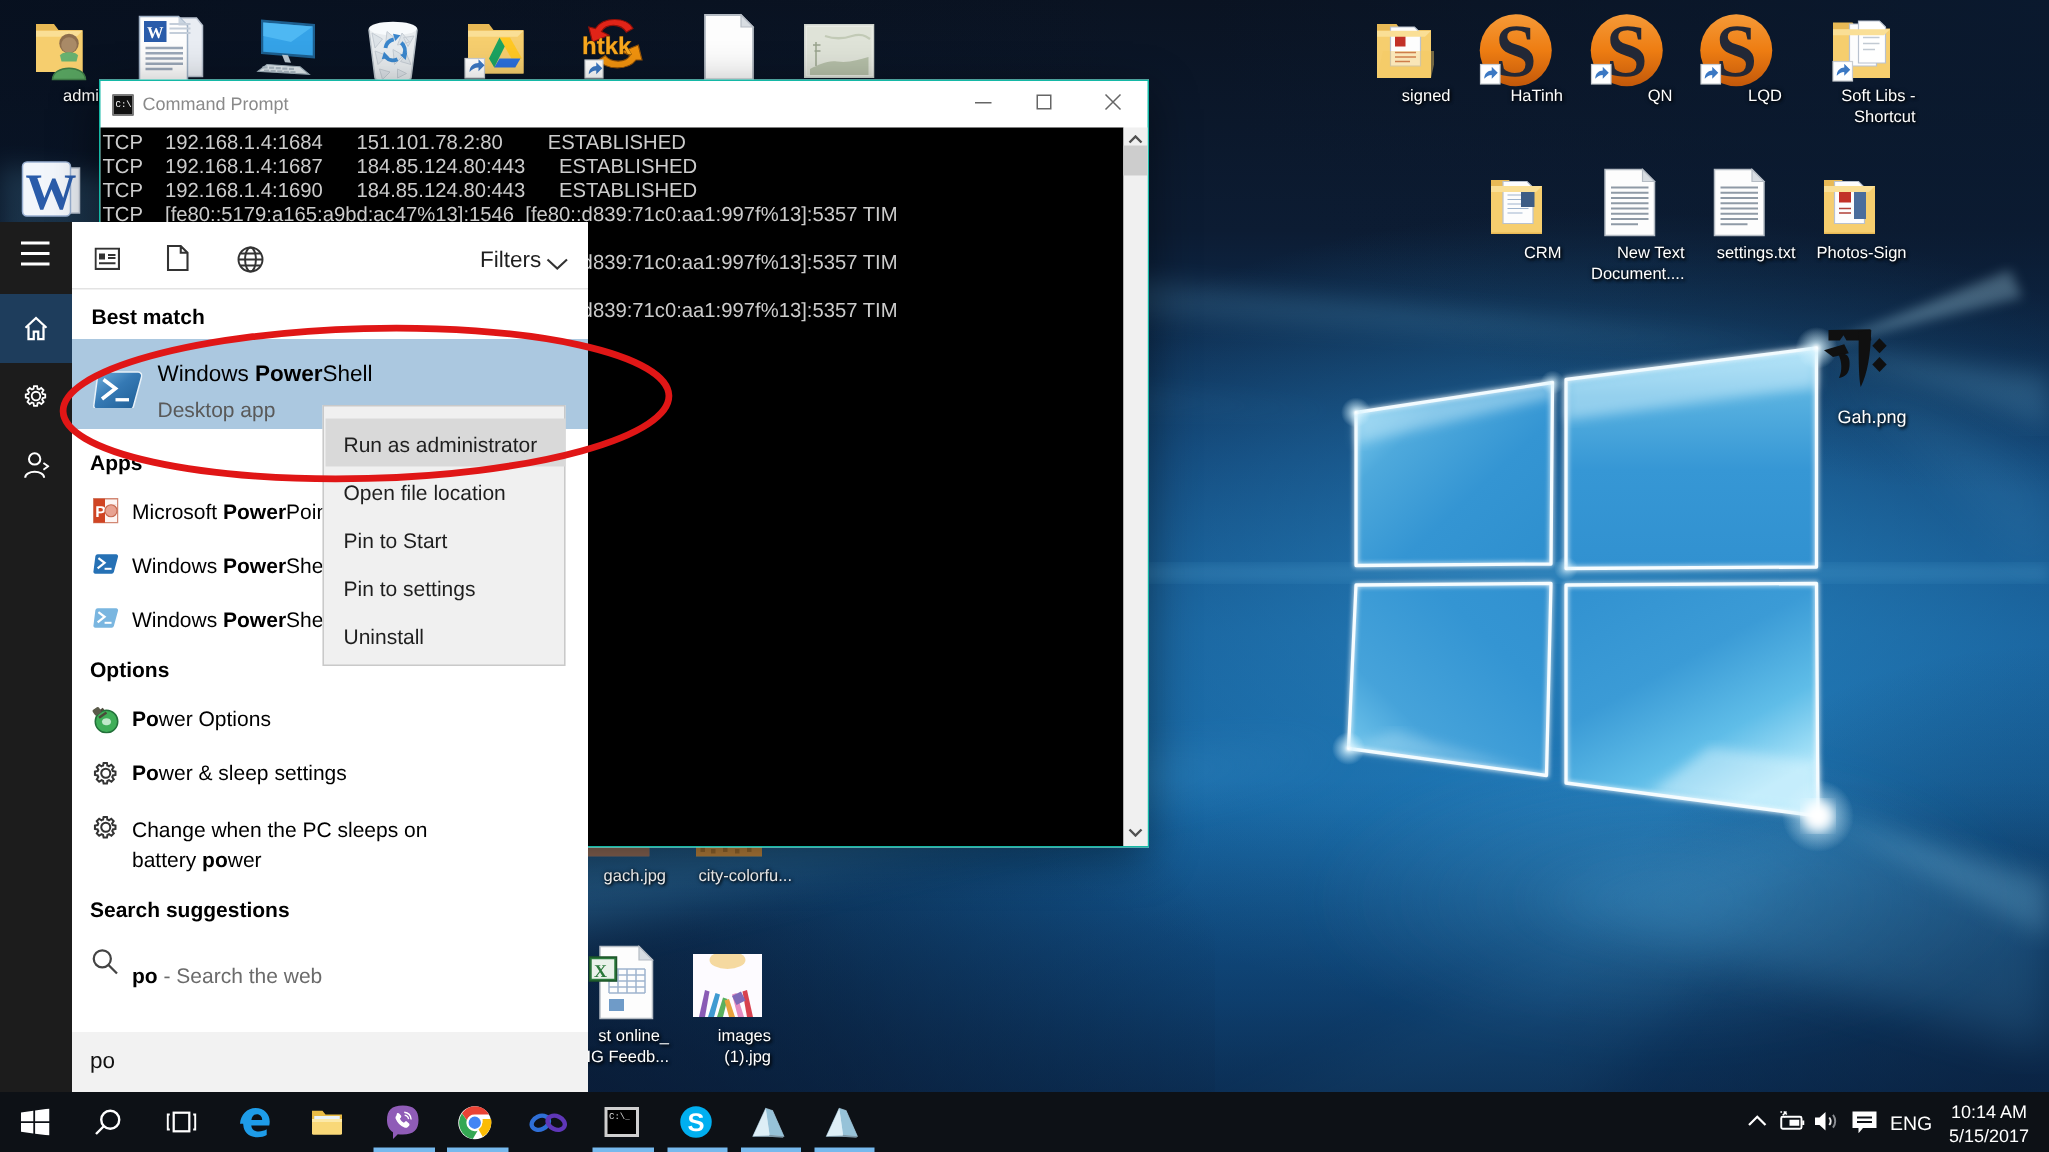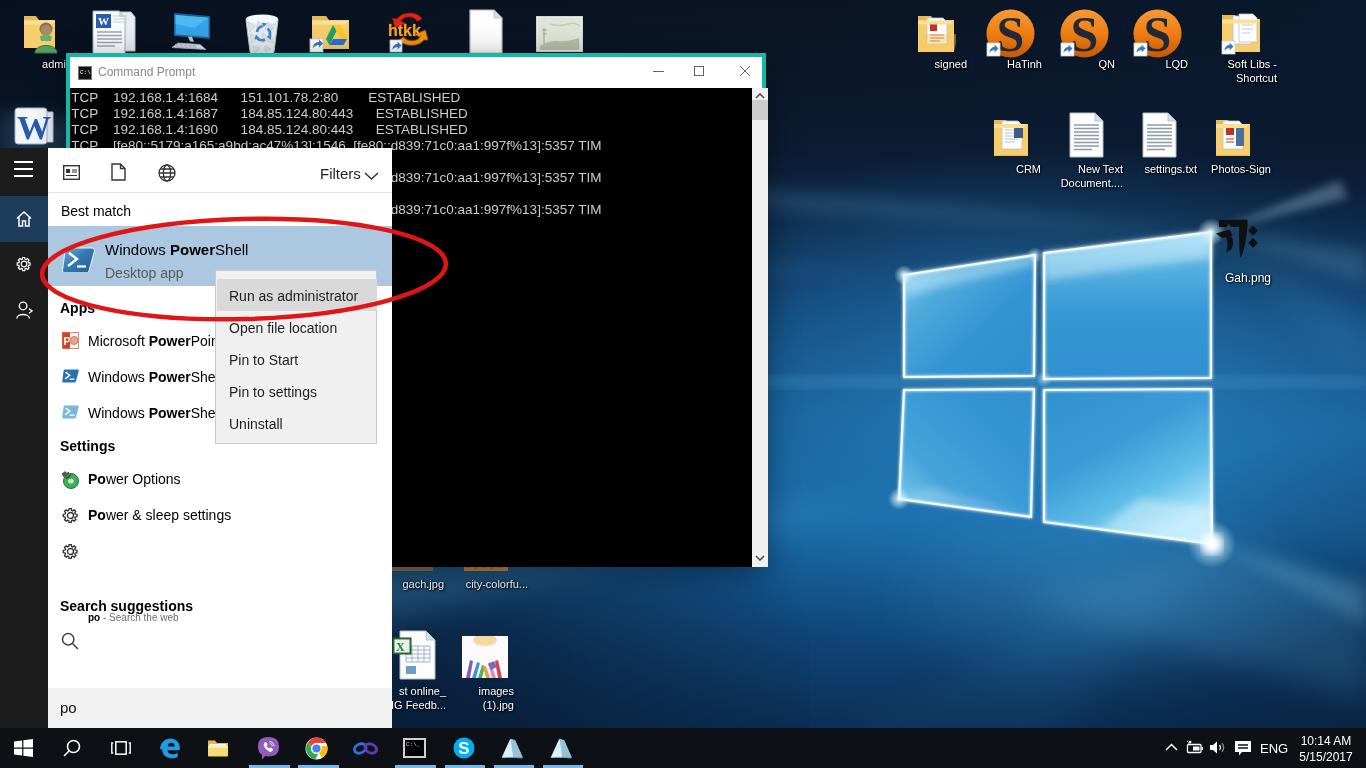--- a/index.html
+++ b/index.html
@@ -418,21 +418,21 @@
      <path d="M16 42 l4-13 3 1 -3 12 z" fill="#58b05e"></path>
      <path d="M40 42 l-4-18 -3 1 3 17 z" fill="#d8414f"></path>
      <path d="M34 42 l-5-16 -3 1 4 15 z" fill="#e48cc2"></path>
      <path d="M28 42 l-4-12 -3 1 3 11 z" fill="#e8a23e"></path>
      <path d="M26 28 l6-3 3 6 -6 3 z" fill="#7f6ab8"></path>
     </g>
   </svg>
   <div class="ico-label" style="left:456px;top:684px;width:58px">images<br>(1).jpg</div>
 </div>
 
-<div id="cmd" class="abs" style="left:66px;top:53px;width:700px;height:512px;background:#fff;border:4px solid #14b8a6;box-shadow:0 8px 30px rgba(0,0,0,.45)">
+<div id="cmd" class="abs" style="left:66px;top:53px;width:700px;height:512px;background:#fff;border:1px solid #14b8a6;box-shadow:0 8px 30px rgba(0,0,0,.45)">
   <div class="abs" style="left:8px;top:9px;width:14px;height:14px;background:#111;border:1px solid #777">
     <div class="abs" style="left:1px;top:2px;color:#fff;font-size:6px;font-family:'Liberation Mono',monospace">C:\</div>
   </div>
   <div class="abs" style="left:28px;top:8px;font-size:12px;color:#8a8a8a">Command Prompt</div>
   <div class="abs" style="left:583px;top:14px;width:11px;height:1px;background:#666"></div>
   <div class="abs" style="left:624px;top:9px;width:10px;height:10px;border:1px solid #666"></div>
   <svg class="abs" style="left:669px;top:8px" width="12" height="12">
       <path d="M1 1 L11 11 M11 1 L1 11" stroke="#666" stroke-width="1"></path>
     </svg>
   <div class="abs" style="left:0px;top:31px;width:682px;height:479px;background:#000;overflow:hidden">
@@ -493,21 +493,21 @@
       <circle cx="9" cy="9" r="8" fill="none" stroke="#333" stroke-width="1.3"></circle>
       <ellipse cx="9" cy="9" rx="3.6" ry="8" fill="none" stroke="#333" stroke-width="1.3"></ellipse>
       <path d="M1 9 h16 M2.2 5 h13.6 M2.2 13 h13.6" stroke="#333" stroke-width="1.3" fill="none"></path>
     </svg>
     <div class="abs" style="left:272px;top:17px;font-size:15px;color:#1f1f1f">Filters</div>
     <svg class="abs" style="left:316px;top:24px" width="15" height="8">
         <path d="M1 1 L7.5 7 L14 1" stroke="#333" stroke-width="1.4" fill="none"></path>
       </svg>
     <div class="abs" style="left:0;top:44px;width:344px;height:1px;background:#e3e3e3"></div>
 
-    <div class="abs" style="left:13px;top:55px;font-size:14px;font-weight:normal">Best match</div>
+    <div class="abs" style="left:13px;top:55px;font-size:14px;font-weight:bold">Best match</div>
 
     <div class="abs" style="left:0;top:78px;width:344px;height:60px;background:#abc8e0"></div>
     <svg class="abs" style="left:14px;top:99px" width="33" height="25" viewBox="0 0 33 25">
       <defs>
           <linearGradient id="psg" x1="0" y1="0" x2="1" y2="1">
         <stop offset="0" stop-color="#71b1de"></stop>
             <stop offset="0.45" stop-color="#3579b4"></stop>
             <stop offset="1" stop-color="#1d5c93"></stop>
       </linearGradient>
         </defs>
@@ -536,49 +536,50 @@
     </svg>
     <div class="abs" style="left:40px;top:221px;font-size:14px">Windows <b>Power</b>Shell ISE</div>
 
     <svg class="abs" style="left:14px;top:256px" width="17" height="15" viewBox="0 0 33 25">
       <path d="M6 1 H30 a2.5 2.5 0 012.4 3.2 L27 23.8 a3 3 0 01-2.9 2.2 H3 a2.5 2.5 0 01-2.4-3.2 L3.1 3.2 A3 3 0 016 1 Z" fill="#7ab6e0"></path>
       <path d="M7 6 l8 6 -9 7" stroke="#fff" stroke-width="2.8" fill="none"></path>
       <rect x="15" y="18.4" width="9" height="2.6" fill="#fff"></rect>
     </svg>
     <div class="abs" style="left:40px;top:257px;font-size:14px">Windows <b>Power</b>Shell (x86)</div>
 
-    <div class="abs" style="left:12px;top:290px;font-size:14px;font-weight:bold">Settings</div>
+    <div class="abs" style="left:12px;top:290px;font-size:14px;font-weight:bold">Options</div>
 
     <svg class="abs" style="left:13px;top:322px" width="19" height="19" viewBox="0 0 19 19">
       <circle cx="10" cy="11" r="7.5" fill="#3fae58"></circle>
       <circle cx="10" cy="11" r="7.5" fill="none" stroke="#23703a" stroke-width="1"></circle>
       <path d="M7 11 c0-3 6-3 6 0 0 2-1.5 2.5-3 2.5 S7 13 7 11 z" fill="#bfe9c9"></path>
       <path d="M3 6 L8 2.5 M5 8.5 L10 5" stroke="#4a4a3a" stroke-width="1.6"></path>
       <rect x="1" y="2" width="5" height="4.5" rx="1" transform="rotate(-35 3.5 4)" fill="#5a5a4a"></rect>
     </svg>
     <div class="abs" style="left:40px;top:323px;font-size:14px"><b>Po</b>wer Options</div>
 
     <svg class="abs" style="left:13px;top:358px" width="19" height="19" viewBox="0 0 24 24">
       <path fill="none" stroke="#333" stroke-width="1.7" d="M12 8.2a3.8 3.8 0 100 7.6 3.8 3.8 0 000-7.6z"></path>
       <path fill="none" stroke="#333" stroke-width="1.7" d="M20.2 13.4v-2.8l-2.3-.45a6.2 6.2 0 00-.55-1.35l1.3-1.95-2-2-1.95 1.3c-.43-.23-.88-.4-1.35-.55L13 3.3h-2.8l-.45 2.3c-.47.15-.92.32-1.35.55L6.45 4.85l-2 2 1.3 1.95c-.23.43-.4.88-.55 1.35l-2.3.45v2.8l2.3.45c.15.47.32.92.55 1.35l-1.3 1.95 2 2 1.95-1.3c.43.23.88.4 1.35.55l.45 2.3H13l.45-2.3c.47-.15.92-.32 1.35-.55l1.95 1.3 2-2-1.3-1.95c.23-.43.4-.88.55-1.35z"></path>
     </svg>
     <div class="abs" style="left:40px;top:359px;font-size:14px"><b>Po</b>wer &amp; sleep settings</div>
 
     <svg class="abs" style="left:13px;top:394px" width="19" height="19" viewBox="0 0 24 24">
       <path fill="none" stroke="#333" stroke-width="1.7" d="M12 8.2a3.8 3.8 0 100 7.6 3.8 3.8 0 000-7.6z"></path>
       <path fill="none" stroke="#333" stroke-width="1.7" d="M20.2 13.4v-2.8l-2.3-.45a6.2 6.2 0 00-.55-1.35l1.3-1.95-2-2-1.95 1.3c-.43-.23-.88-.4-1.35-.55L13 3.3h-2.8l-.45 2.3c-.47.15-.92.32-1.35.55L6.45 4.85l-2 2 1.3 1.95c-.23.43-.4.88-.55 1.35l-2.3.45v2.8l2.3.45c.15.47.32.92.55 1.35l-1.3 1.95 2 2 1.95-1.3c.43.23.88.4 1.35.55l.45 2.3H13l.45-2.3c.47-.15.92-.32 1.35-.55l1.95 1.3 2-2-1.3-1.95c.23-.43.4-.88.55-1.35z"></path>
     </svg>
+    <div class="abs" style="left:40px;top:395px;font-size:14px;line-height:20px">Change when the PC sleeps on<br>battery <b>po</b>wer</div>
 
     <div class="abs" style="left:12px;top:450px;font-size:14px;font-weight:bold">Search suggestions</div>
 
     <svg class="abs" style="left:13px;top:484px" width="18" height="18" viewBox="0 0 18 18">
       <circle cx="7.2" cy="7.2" r="5.7" fill="none" stroke="#444" stroke-width="1.5"></circle>
       <path d="M11.5 11.5 L17 17" stroke="#444" stroke-width="1.5"></path>
     </svg>
-    <div class="abs" style="left:40px;top:464px;font-size:10px"><b>po</b><span style="color:#6b6b6b"> - Search the web</span></div>
+    <div class="abs" style="left:40px;top:494px;font-size:14px"><b>po</b><span style="color:#6b6b6b"> - Search the web</span></div>
   </div>
   <div class="abs" id="pfooter" style="left:48px;top:540px;width:344px;height:40px;background:#f2f2f2">
     <div class="abs" style="left:12px;top:11px;font-size:15px;color:#111">po</div>
   </div>
 </div>
 
 <div id="ctxmenu" class="abs" style="left:215px;top:270px;width:162px;height:174px;background:#f0f0f0;border:1px solid #c9c9c9;font-size:14px;color:#1f1f1f">
   <div class="abs" style="left:1px;top:8px;width:160px;height:32px;background:#d9d9d9"></div>
   <div class="abs" style="left:13px;top:17px">Run as administrator</div>
   <div class="abs" style="left:13px;top:49px">Open file location</div>

